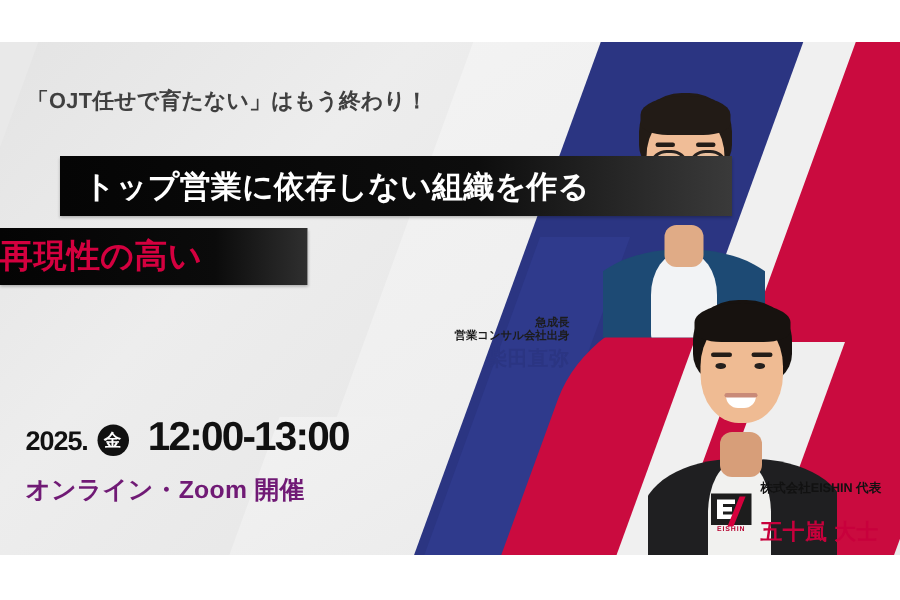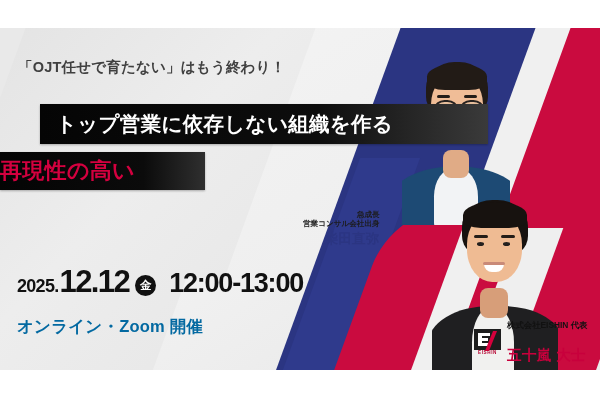--- a/index.html
+++ b/index.html
@@ -79,30 +79,30 @@
   #h2{left:0;top:124px;width:205px;height:38px;
       background:linear-gradient(90deg,#040404 0%,#0b0b0b 70%,#2f2f2f 100%);}
   #h2 span{font-size:22px;font-weight:bold;color:#d4003f;
            letter-spacing:.3px;white-space:nowrap;}
   #h3{left:0;top:170px;width:272px;height:40px;
       background:linear-gradient(90deg,#050505 0%,#101010 64%,#454545 100%);}
   #h3 span{padding-left:16px;font-size:21px;font-weight:bold;color:#ffffff;
            letter-spacing:.3px;white-space:nowrap;}
 
   
-  #dateline{position:absolute;left:17px;top:236px;display:flex;align-items:baseline;
+  #dateline{position:absolute;left:17px;top:248px;display:flex;align-items:baseline;
             white-space:nowrap;color:#111;}
   .yr{font-size:18px;font-weight:bold;letter-spacing:-.7px;}
   .md{font-size:31px;font-weight:bold;letter-spacing:-1.6px;margin-left:1px;}
   .dow{display:inline-flex;align-items:center;justify-content:center;
        width:21px;height:21px;border-radius:50%;background:#111;color:#fff;
        font-size:11.5px;font-weight:bold;margin-left:6px;position:relative;top:-3px;}
   .tm{font-size:27px;font-weight:bold;letter-spacing:-1.2px;margin-left:13px;}
   #venue{position:absolute;left:17px;top:288px;font-size:16.5px;font-weight:bold;
-         color:#0369a1;letter-spacing:.2px;white-space:nowrap;}
+         color:#701a75;letter-spacing:.2px;white-space:nowrap;}
 
   
   #sp1{position:absolute;left:303px;top:182px;line-height:1.24;white-space:nowrap;text-align:right;}
   #sp1 .role{font-size:7.6px;font-weight:bold;color:#1c1c1c;}
   #sp1 .nm{font-size:13.5px;font-weight:bold;color:#2b3582;margin-top:2px;
            letter-spacing:.3px;}
 
   
   #sp2{position:absolute;left:474px;top:292px;display:flex;align-items:center;
        white-space:nowrap;}
@@ -177,21 +177,20 @@
 
   <div class="hband" id="h1">
     <span>トップ営業に依存しない組織を作る</span>
   </div>
   <div class="hband" id="h2">
     <span>再現性の高い</span>
   </div>
 
   <div id="dateline">
     <span class="yr">2025.</span>
-    <span class="md">12.12</span>
     <span class="dow">金</span>
     <span class="tm">12:00-13:00</span>
   </div>
   <div id="venue">オンライン・Zoom 開催</div>
 
   <div id="sp1">
     <div class="role">急成長</div>
     <div class="role">営業コンサル会社出身</div>
     <div class="nm">柴田直弥</div>
   </div>

